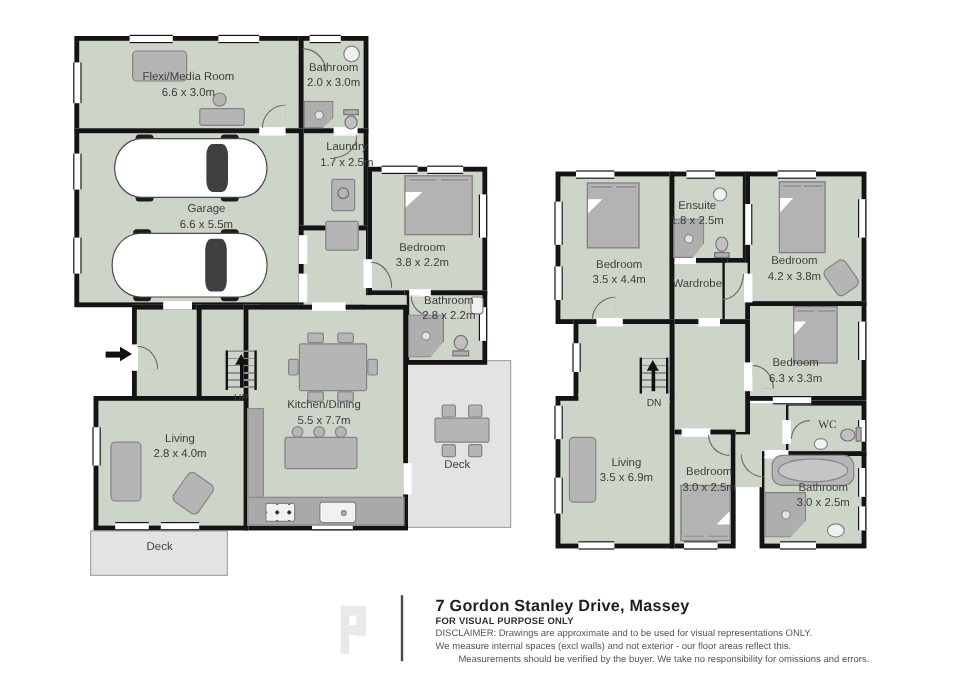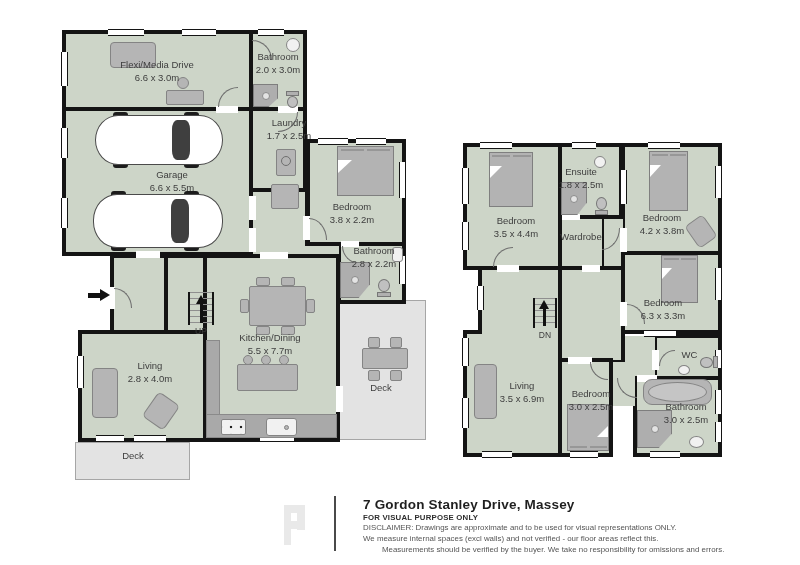--- a/index.html
+++ b/index.html
@@ -173,21 +173,21 @@
 
     <div class="stairs" style="left:188px;top:292px;width:26px;height:33px;"></div>
     <div class="stem" style="left:200px;top:302px;width:3px;height:21px;"></div>
     <div class="tri-up" style="left:196px;top:295px;"></div>
     <div class="slabel" style="left:188px;top:326px;width:26px;">UP</div>
 
     <div class="stem" style="left:88px;top:293px;width:12px;height:5px;"></div>
     <div class="tri-right" style="left:100px;top:289px;"></div>
 
     <div class="rlabel" style="left:97px;top:59px;width:120px;">
-      <div>Flexi/Media Drive</div>
+      <div>Flexi/Media Room</div>
       <div>6.6 x 3.0m</div>
     </div>
     <div class="rlabel" style="left:248px;top:51px;width:60px;">
       <div>Bathroom</div>
       <div>2.0 x 3.0m</div>
     </div>
     <div class="rlabel" style="left:243px;top:117px;width:60px;margin-left:16px;">
       <div>Laundry</div>
       <div>1.7 x 2.5m</div>
     </div>
@@ -321,21 +321,21 @@
     </div>
     <div class="rlabel" style="left:541px;top:231px;width:80px;">Wardrobe</div>
     <div class="rlabel" style="left:612px;top:212px;width:100px;">
       <div>Bedroom</div>
       <div>4.2 x 3.8m</div>
     </div>
     <div class="rlabel" style="left:613px;top:297px;width:100px;">
       <div>Bedroom</div>
       <div>6.3 x 3.3m</div>
     </div>
-    <div class="rlabel" style="left:662px;top:349px;width:55px;">WC</div>
+    <div class="rlabel" style="left:662px;top:349px;width:55px;font-family:Liberation Serif, serif;">WC</div>
     <div class="rlabel" style="left:472px;top:380px;width:100px;">
       <div>Living</div>
       <div>3.5 x 6.9m</div>
     </div>
     <div class="rlabel" style="left:541px;top:388px;width:100px;">
       <div>Bedroom</div>
       <div>3.0 x 2.5m</div>
     </div>
     <div class="rlabel" style="left:636px;top:401px;width:100px;">
       <div>Bathroom</div>
@@ -345,17 +345,17 @@
 
   <div>
     <div class="logo-part" style="left:284px;top:505px;width:7px;height:40px;"></div>
     <div class="logo-part" style="left:284px;top:505px;width:21px;height:8px;"></div>
     <div class="logo-part" style="left:297px;top:513px;width:8px;height:17px;"></div>
     <div class="logo-part" style="left:291px;top:521px;width:7px;height:8px;"></div>
     <div class="fdivider" style="left:334px;top:496px;width:1.5px;height:55px;"></div>
     <div class="ftitle" style="left:363px;top:497px;">7 Gordon Stanley Drive, Massey</div>
     <div class="fpurpose" style="left:363px;top:513px;">FOR VISUAL PURPOSE ONLY</div>
     <div class="fdisc" style="left:363px;top:523px;">DISCLAIMER:  Drawings are approximate and to be used for visual representations ONLY.</div>
-    <div class="fdisc" style="left:363px;top:534px;">We measure internal spaces (excl walls) and not verified - our floor areas reflect this.</div>
+    <div class="fdisc" style="left:363px;top:534px;">We measure internal spaces (excl walls) and not exterior - our floor areas reflect this.</div>
     <div class="fdisc" style="left:382px;top:545px;">Measurements should be verified by the buyer. We take no responsibility for omissions and errors.</div>
   </div>
 
 </div>
 
 </body></html>

